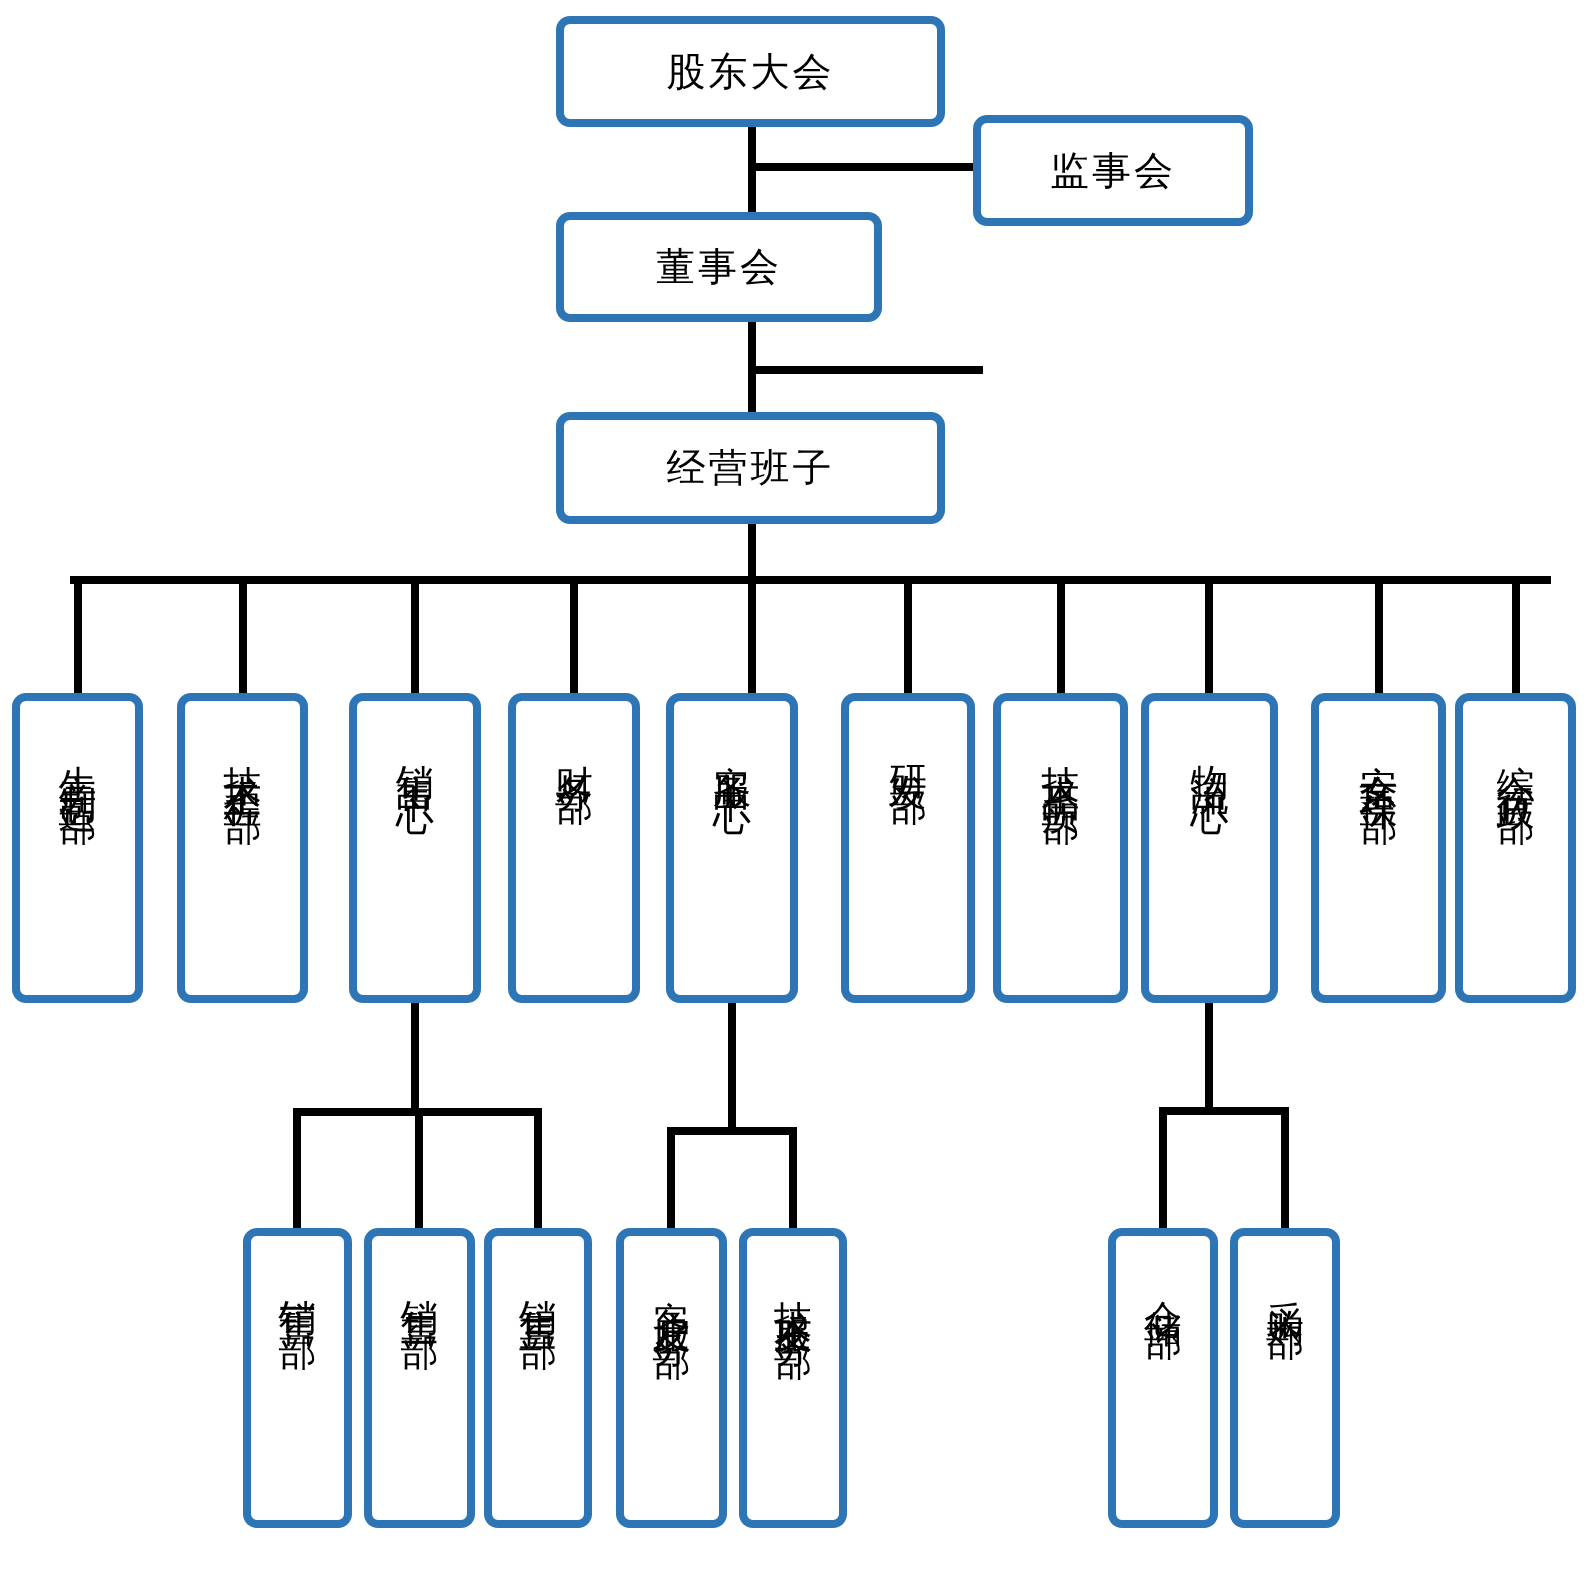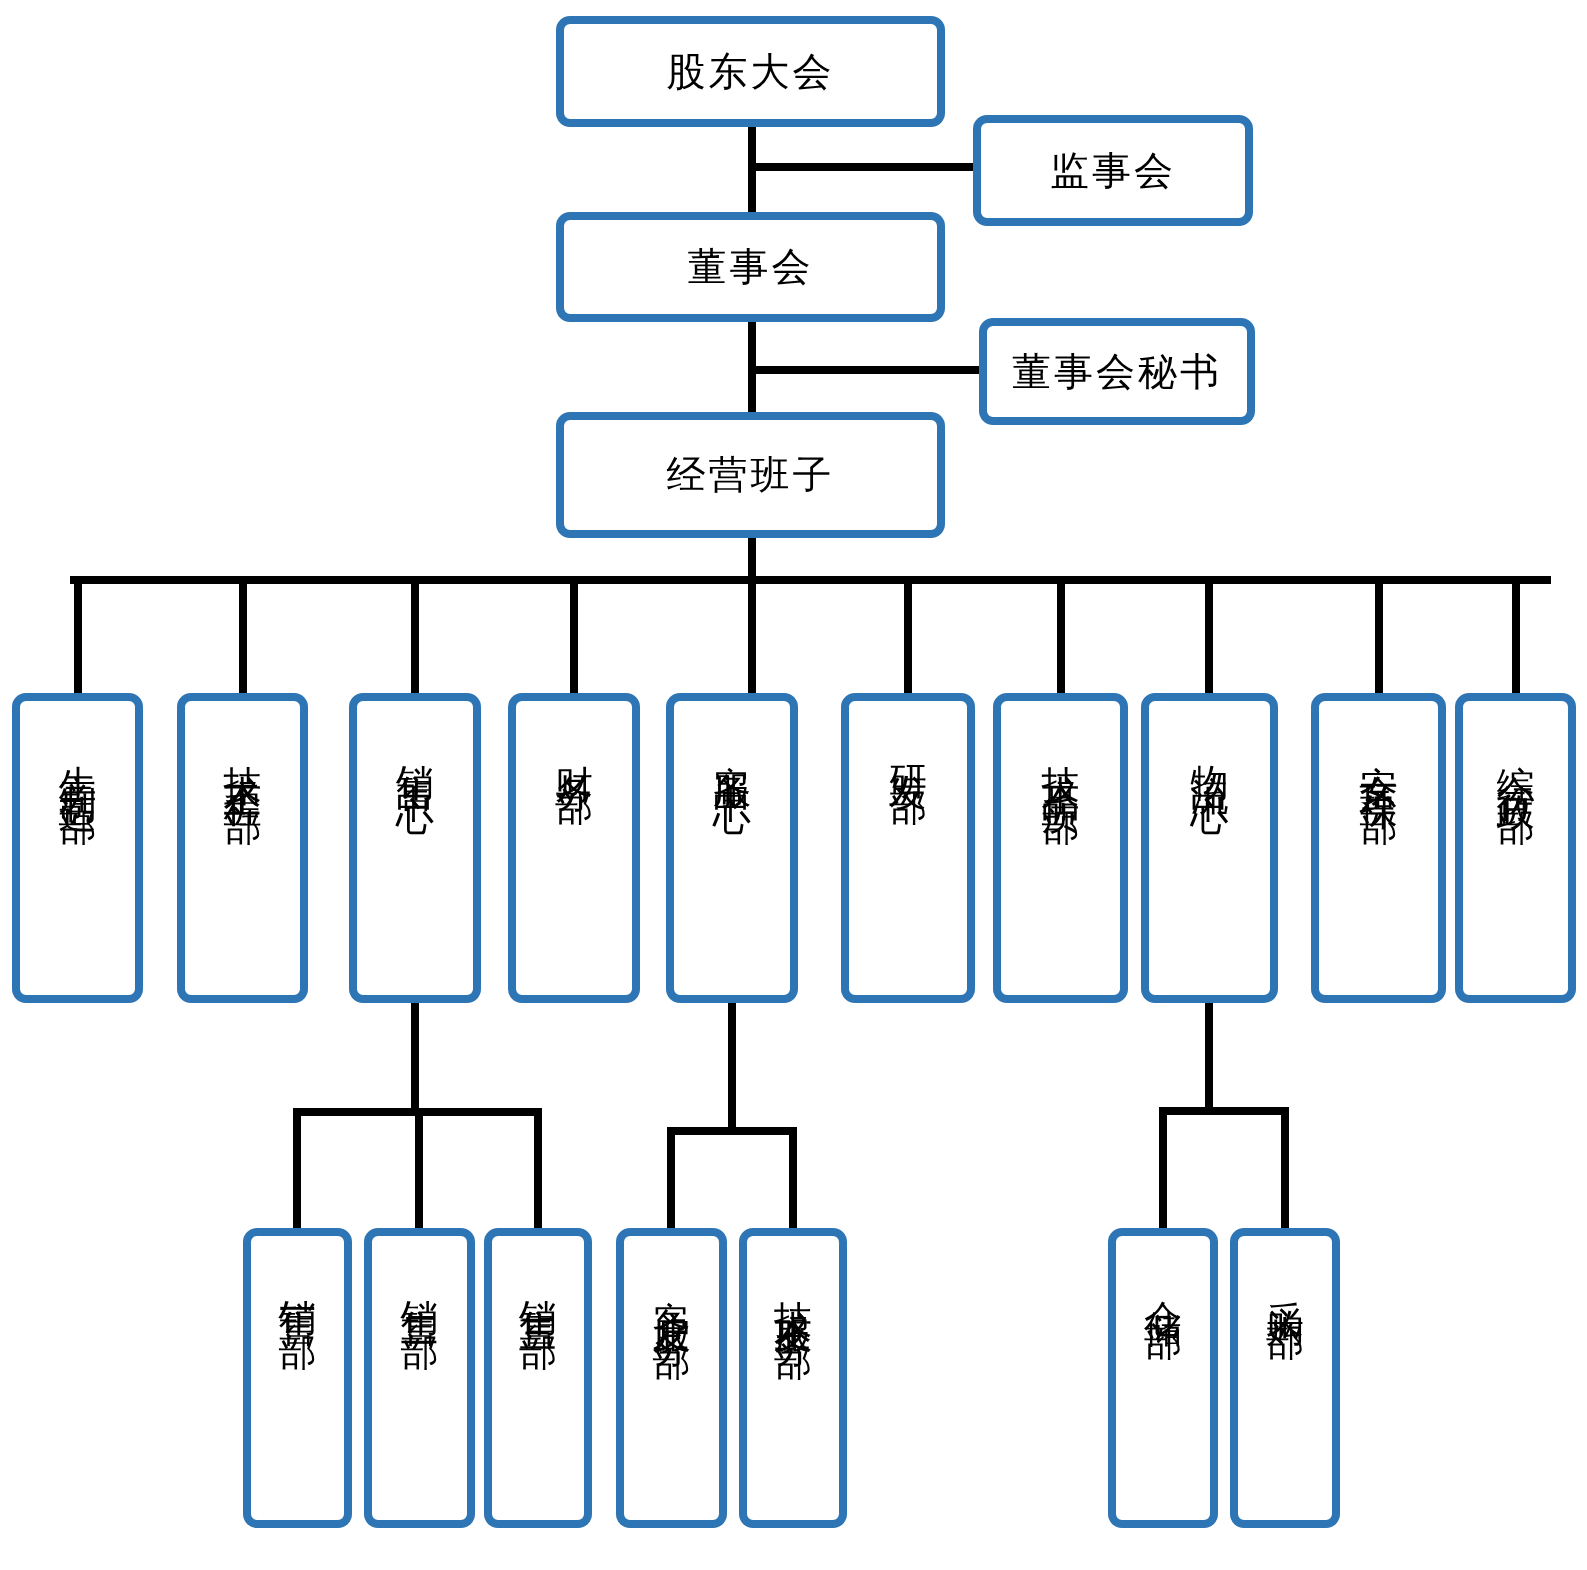--- a/index.html
+++ b/index.html
@@ -83,29 +83,26 @@
   <div class="line" style="left:1281px;top:1107px;width:8px;height:125px;"></div>
 
   <div class="node h" style="left:556px;top:16px;width:389px;height:111px;">
     <span>股东大会</span>
   </div>
 
   <div class="node h" style="left:973px;top:115px;width:280px;height:111px;">
     <span>监事会</span>
   </div>
 
-  <div class="node h" style="left:556px;top:212px;width:389px;height:110px;align-items:center;">
+  <div class="node h" style="left:556px;top:212px;width:326px;height:110px;align-items:center;">
     <span>董事会</span>
   </div>
 
-  <div class="node h" style="left:979px;top:318px;width:276px;height:107px;">
-    <span>董事会秘书</span>
-  </div>
 
-  <div class="node h" style="left:556px;top:412px;width:389px;height:126px;">
+  <div class="node h" style="left:556px;top:412px;width:389px;height:112px;">
     <span>经营班子</span>
   </div>
 
   <div class="node v" style="left:12px;top:693px;width:131px;height:310px;">
     <span class="vtxt">生产制造部</span>
   </div>
   <div class="node v" style="left:177px;top:693px;width:131px;height:310px;">
     <span class="vtxt">技术工程部</span>
   </div>
   <div class="node v" style="left:349px;top:693px;width:132px;height:310px;">

